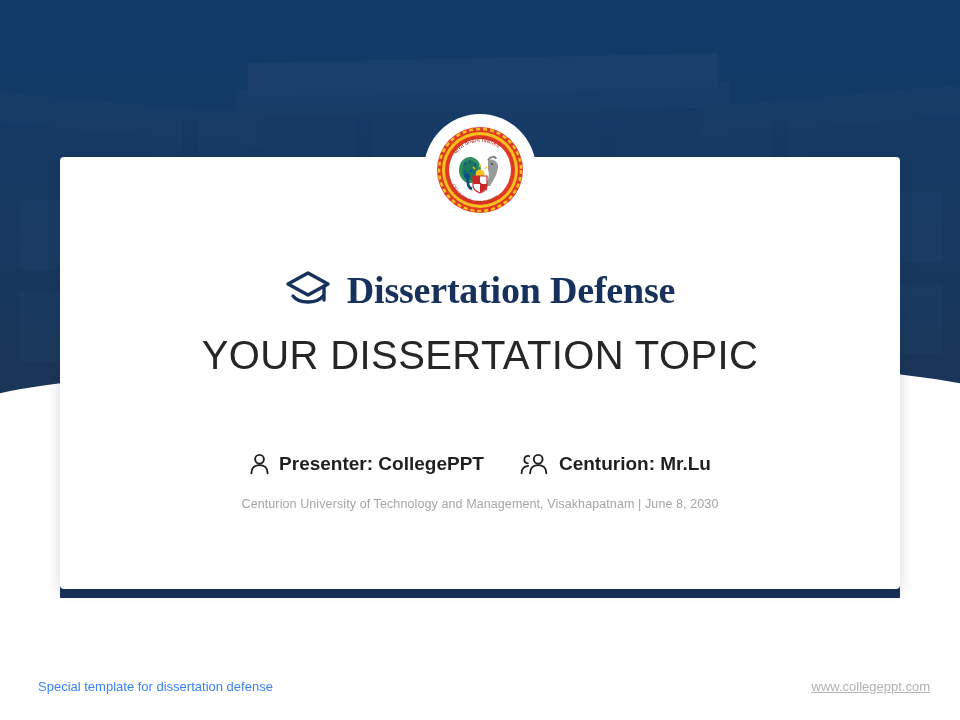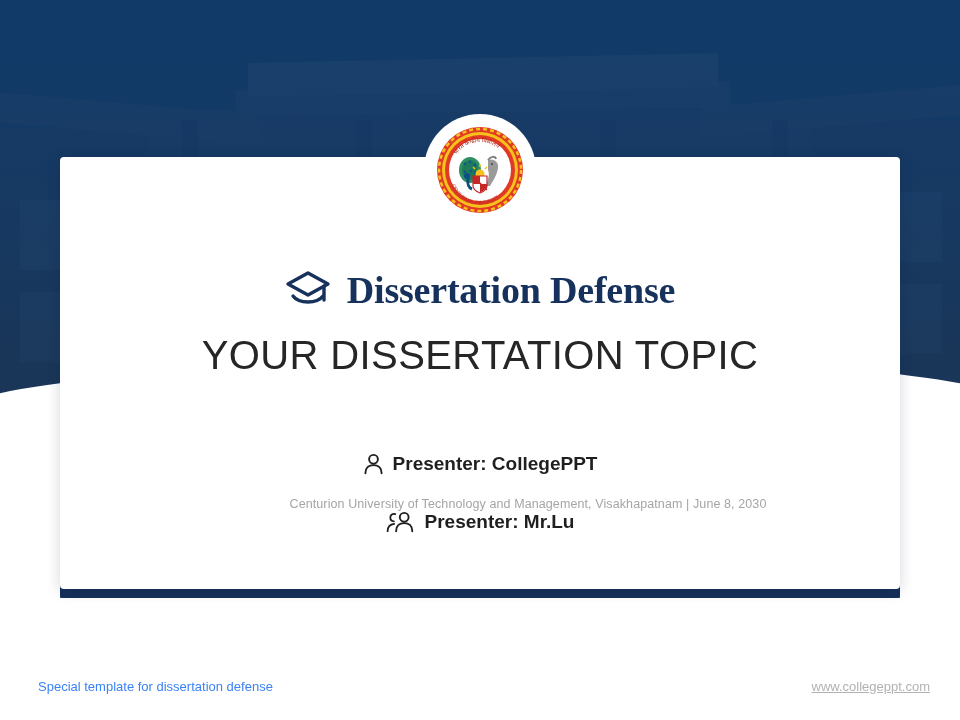--- a/index.html
+++ b/index.html
@@ -211,21 +211,20 @@
 
   .people-row {
     position: absolute;
     left: 0;
     top: 296px;
     width: 840px;
     display: flex;
     align-items: center;
     justify-content: center;
     gap: 36px;
-    flex-direction: column;
   }
   .person-block {
     display: flex;
     align-items: center;
     gap: 9px;
   }
   .person-block .ptext {
     font-size: 19px;
     font-weight: bold;
     color: #1f1f1f;
@@ -235,21 +234,20 @@
 
   .venue {
     position: absolute;
     left: 0;
     top: 340px;
     width: 840px;
     font-size: 12.5px;
     color: #a5a5a5;
     letter-spacing: .1px;
     white-space: nowrap;
-    padding-left: 48px;
   }
 
   
   .footer-left {
     position: absolute;
     left: 38px;
     top: 679px;
     font-size: 13px;
     color: #3b82f6;
   }
@@ -322,21 +320,21 @@
 
         <div class="person-block">
           <span class="person-ic">
             <svg width="30" height="22" viewBox="0 0 30 22" fill="none">
               <circle cx="18.2" cy="6.3" r="4.4" stroke="#1f1f1f" stroke-width="1.9"></circle>
               <path d="M10.1 20.2 C10.1 14.6, 13.8 12.1, 18.2 12.1 C22.6 12.1, 26.3 14.6, 26.3 20.2" stroke="#1f1f1f" stroke-width="1.9" stroke-linecap="round" fill="none"></path>
               <path d="M9.3 3.1 C6.6 2.3, 4.3 3.9, 4.3 6.4 C4.3 8.5, 5.9 10.1, 7.9 10.3" stroke="#1f1f1f" stroke-width="1.8" stroke-linecap="round" fill="none"></path>
               <path d="M8.2 12.9 C4.0 13.4, 1.6 16.1, 1.6 20.2" stroke="#1f1f1f" stroke-width="1.8" stroke-linecap="round" fill="none"></path>
             </svg>
           </span>
-          <span class="ptext">Presenter: Mr.Lu</span>
+          <span class="ptext">Centurion: Mr.Lu</span>
         </div>
       </div>
 
       <div class="venue">Centurion University of Technology and Management, Visakhapatnam | June 8, 2030</div>
     </div>
   </div>
 
   <div class="seal-holder">
     <div class="seal">
       <svg width="88" height="88" viewBox="0 0 88 88">

